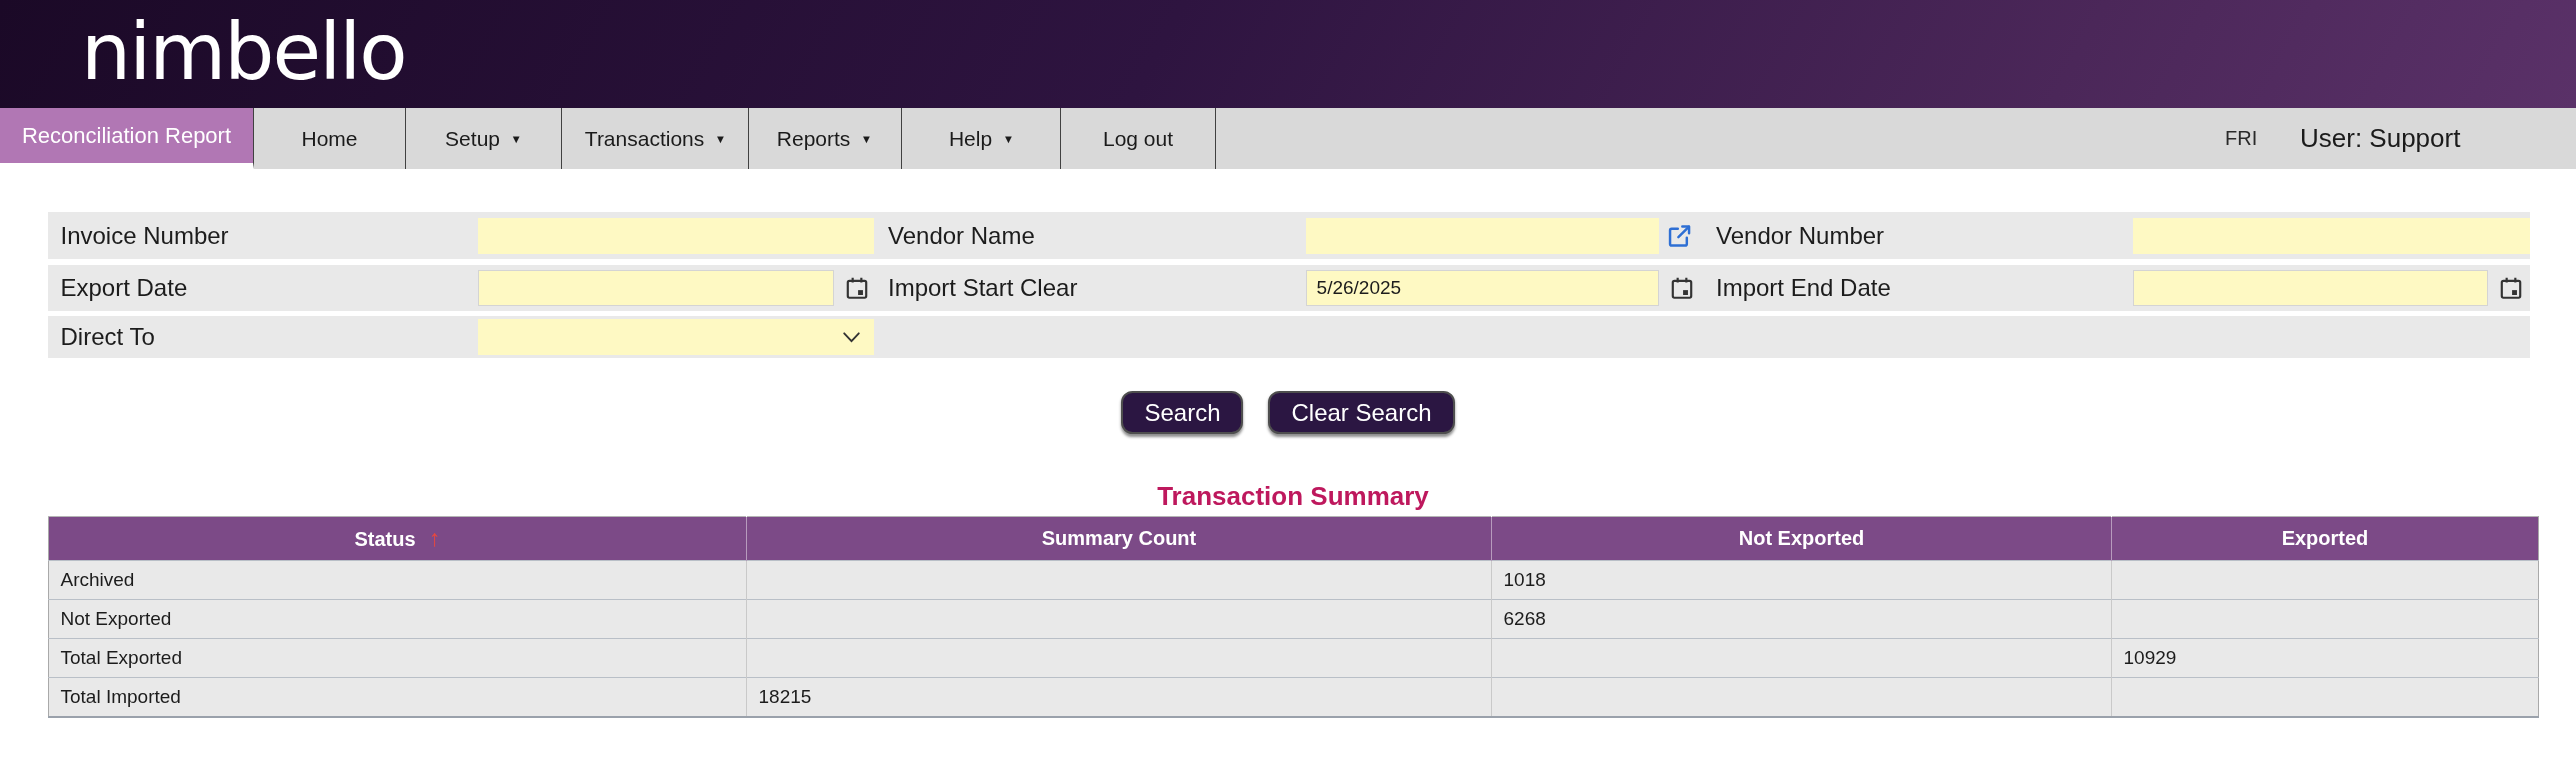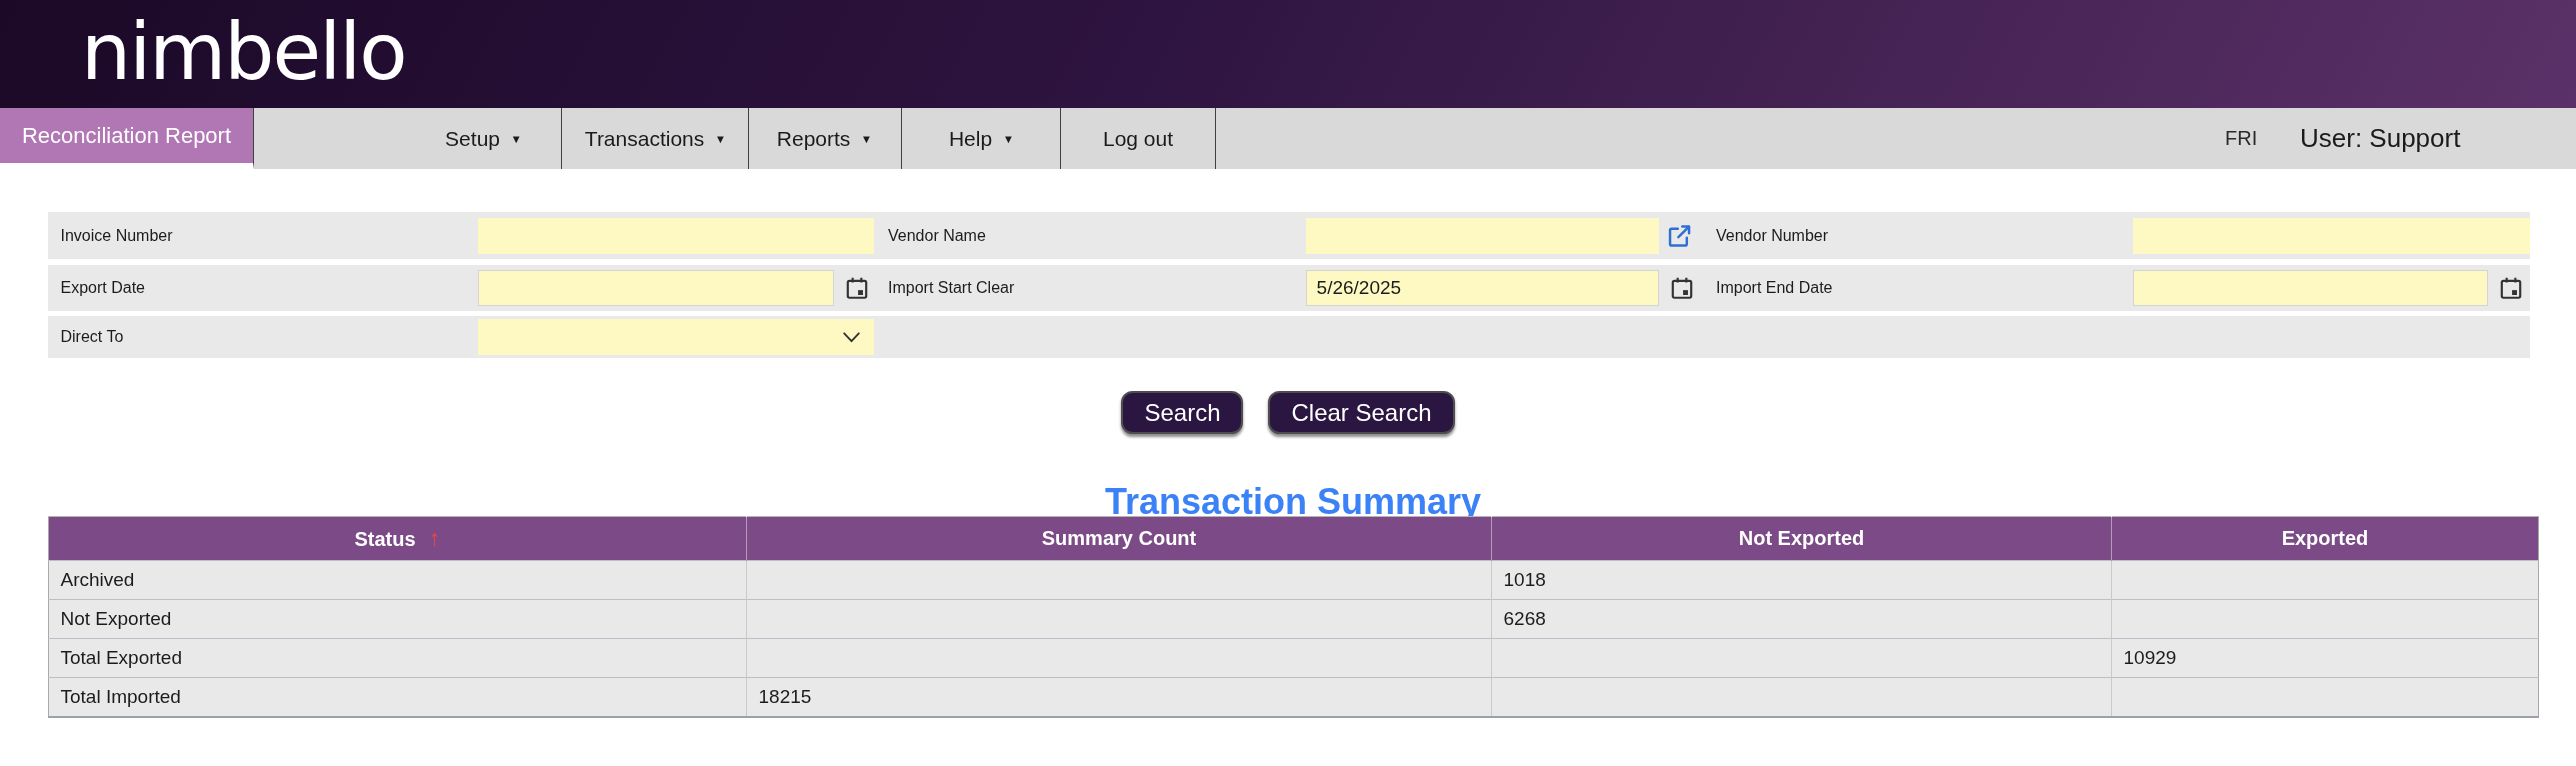--- a/index.html
+++ b/index.html
@@ -25,39 +25,39 @@
   .nav-right { position:absolute; top:0; height:61px; display:flex; align-items:center; }
   .lang { left:2225px; font-size:20px; color:#2a2a2a; }
   .user { left:2300px; font-size:26px; color:#1b1b1b; }
 
   
   .form-band { position:absolute; left:48px; width:2482px; background:#e9e9e9; }
   .band-1 { top:212px; height:47px; }
   .band-2 { top:265px; height:46px; }
   .band-3 { top:316px; height:42px; }
   .field-label { position:absolute; top:0; height:100%; display:flex; align-items:center;
-    font-size:16px; color:#1c1c1c; }
+    font-size:24px; color:#1c1c1c; }
   .text-input, .date-input, .select-box { position:absolute; top:50%; transform:translateY(-50%);
     height:36px; background:#fef9c3; border:none; font-size:19px; color:#1c1c1c;
     padding:0 9.6px; outline:none; }
   .date-input { border:1px solid #d4d4d4; }
   .select-box { border:none; display:flex; align-items:center; }
   .icon-btn { position:absolute; top:50%; transform:translateY(-50%); width:29px; height:29px;
     display:flex; align-items:center; justify-content:center; cursor:pointer; }
 
   
   .button-row { position:absolute; left:0; top:391px; width:2576px; display:flex;
     justify-content:center; gap:25px; }
   .purple-btn { height:43px; padding:0 21px; background:#2b1642; color:#ffffff;
     font-size:24px; font-family:"Liberation Sans", sans-serif; border:2.9px solid #4e4e4e;
     border-radius:11.5px; box-shadow:0 2.9px 2.9px rgba(0,0,0,0.45); cursor:pointer; }
 
   
   .summary-title { position:absolute; left:48px; top:481px; width:2490px; text-align:center;
-    font-size:36px; font-weight:bold; color:#3b82f6; }
+    font-size:26px; font-weight:bold; color:#be185d; }
   .summary-table { position:absolute; left:48px; top:516px; width:2490px;
     border-collapse:collapse; table-layout:fixed; border-top:1.9px solid #b5b5b5;
     border-left:1px solid #a9a9a9; border-right:1px solid #a9a9a9;
     border-bottom:2.9px solid #9aa1ab; }
   .summary-table th { height:44px; background:#7c4a87; color:#ffffff; font-size:20px;
     font-weight:bold; text-align:center; border-left:1px solid rgba(255,255,255,0.45); }
   .summary-table th:first-child { border-left:none; }
   .summary-table td { height:39px; background:#e9e9e9; font-size:19px; color:#1c1c1c;
     text-align:left; padding-left:11.5px; border-top:1.9px solid #b9bfc7;
     border-left:1px solid #c9c9c9;margin-left:27px; }
@@ -70,20 +70,23 @@
 <div class="page">
 
   <div class="brand-header">
     <div class="logo">nimbello</div>
   </div>
 
   <div class="navbar">
     <div class="nav-item active" style="left:0;width:254px;">
       <span>Reconciliation Report</span>
     </div>
+    <div class="nav-item" style="left:254px;width:152px;">
+      <span>Home</span>
+    </div>
     <div class="nav-item" style="left:406px;width:156px;">
       <span>Setup</span>
       <span class="caret">▼</span>
     </div>
     <div class="nav-item" style="left:563px;width:186px;">
       <span>Transactions</span>
       <span class="caret">▼</span>
     </div>
     <div class="nav-item" style="left:748px;width:154px;">
       <span>Reports</span>

